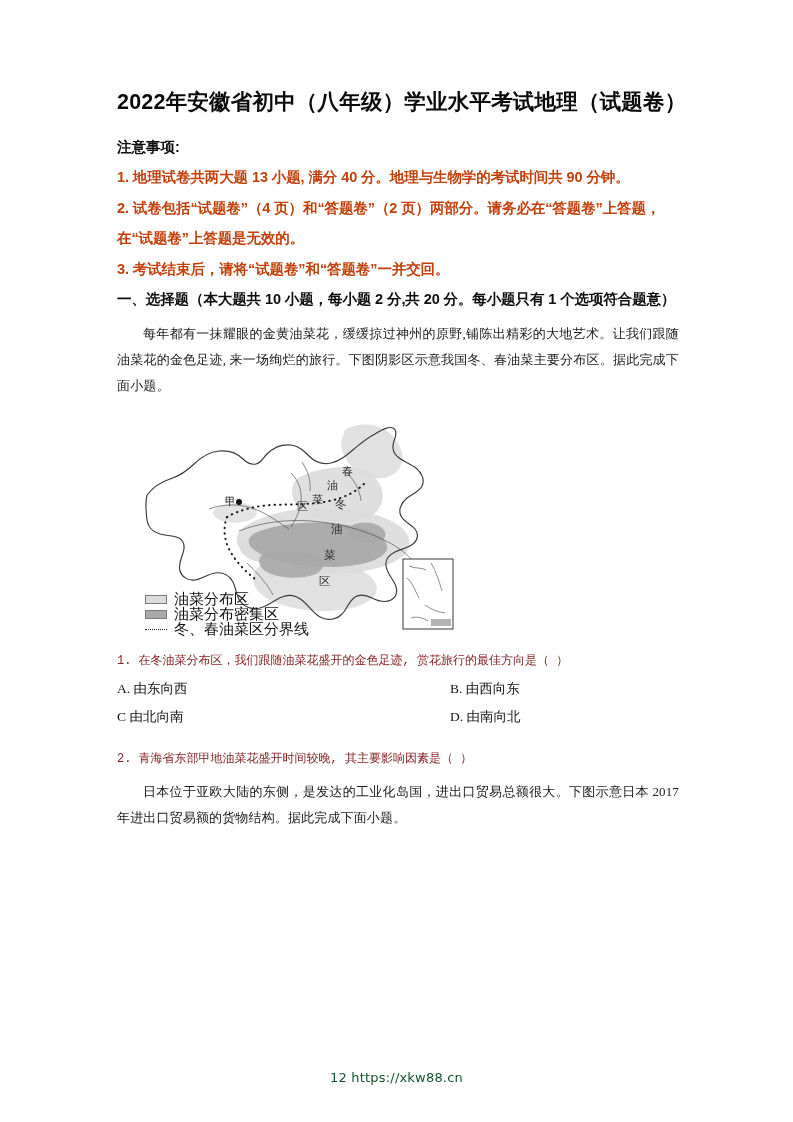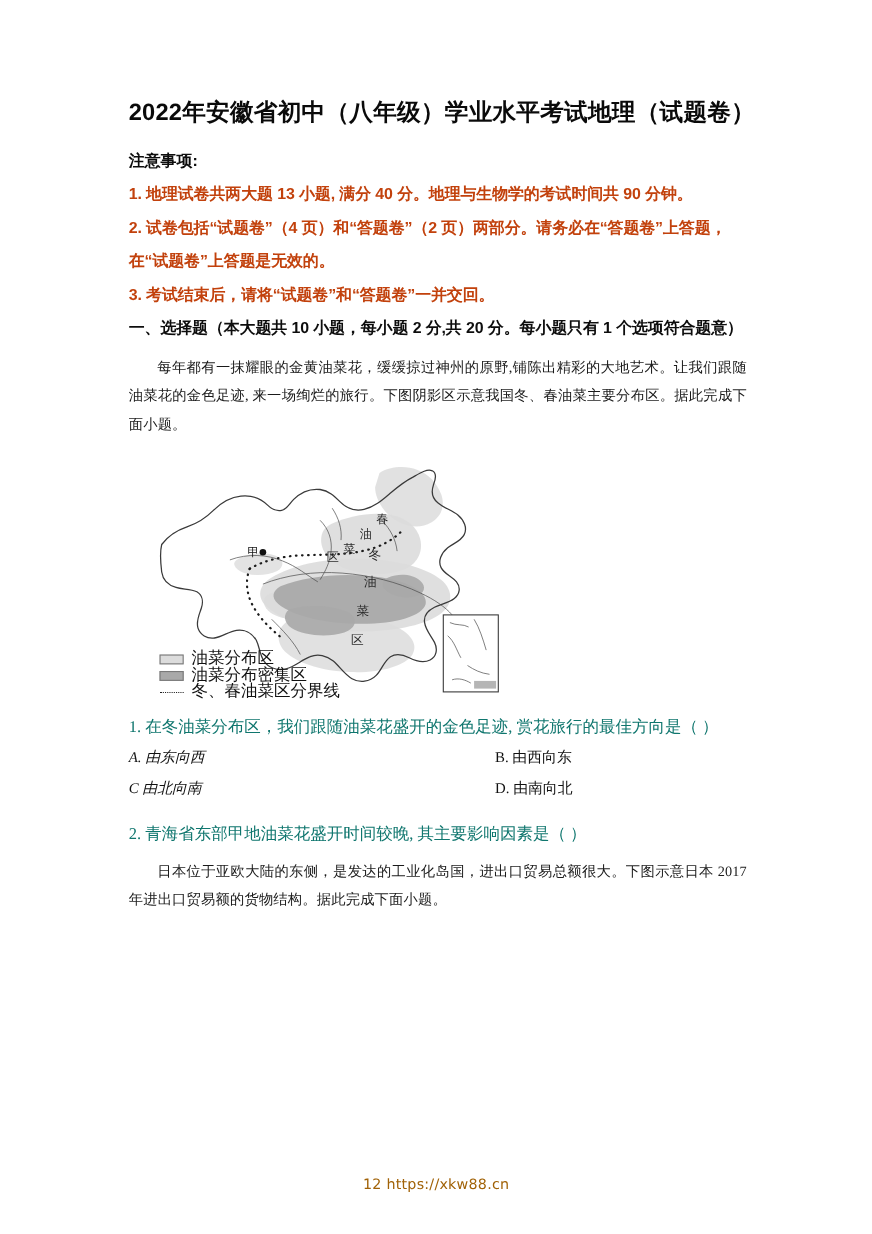--- a/index.html
+++ b/index.html
@@ -76,40 +76,40 @@
     line-height: 26px;
     margin: 6px 0 0 0;
     text-indent: 26px;
     text-align: justify;
     color: #1a1a1a;
     letter-spacing: 0.15px;
   }
 
   
   .q-stem {
-    font-family: Liberation Serif, serif;
-    font-size: 15px;
+    font-family: Liberation Mono, monospace;
+    font-size: 12px;
     line-height: 28px;
     margin: 0;
-    color: #0f766e;
+    color: #7f1d1d;
   }
   .q-options {
     display: flex;
     flex-wrap: wrap;
     margin: 0;
     padding: 0;
   }
   .q-opt {
     font-family: "Liberation Serif", "DejaVu Serif", serif;
     font-size: 13.5px;
     line-height: 28px;
     color: #111;
     box-sizing: border-box;
   }
-  .q-opt.col-l { width: 333px; font-style: italic; }
+  .q-opt.col-l { width: 333px; }
   .q-opt.col-r { width: 229px; }
   .q-block { margin-top: 6px; }
   .q-block.q2 { margin-top: 14px; }
 
   
   .figure {
     position: relative;
     width: 330px;
     height: 228px;
     margin: 14px 0 0 22px;
@@ -154,21 +154,21 @@
 
   
   .footer {
     position: absolute;
     left: 0;
     top: 1070px;
     width: 793px;
     text-align: center;
     font-family: "DejaVu Sans", sans-serif;
     font-size: 13px;
-    color: #a16207;
+    color: #14532d;
     letter-spacing: 0.2px;
   }
 </style>
 </head>
 <body>
 
 <div class="page">
 
   <div class="content">
 

